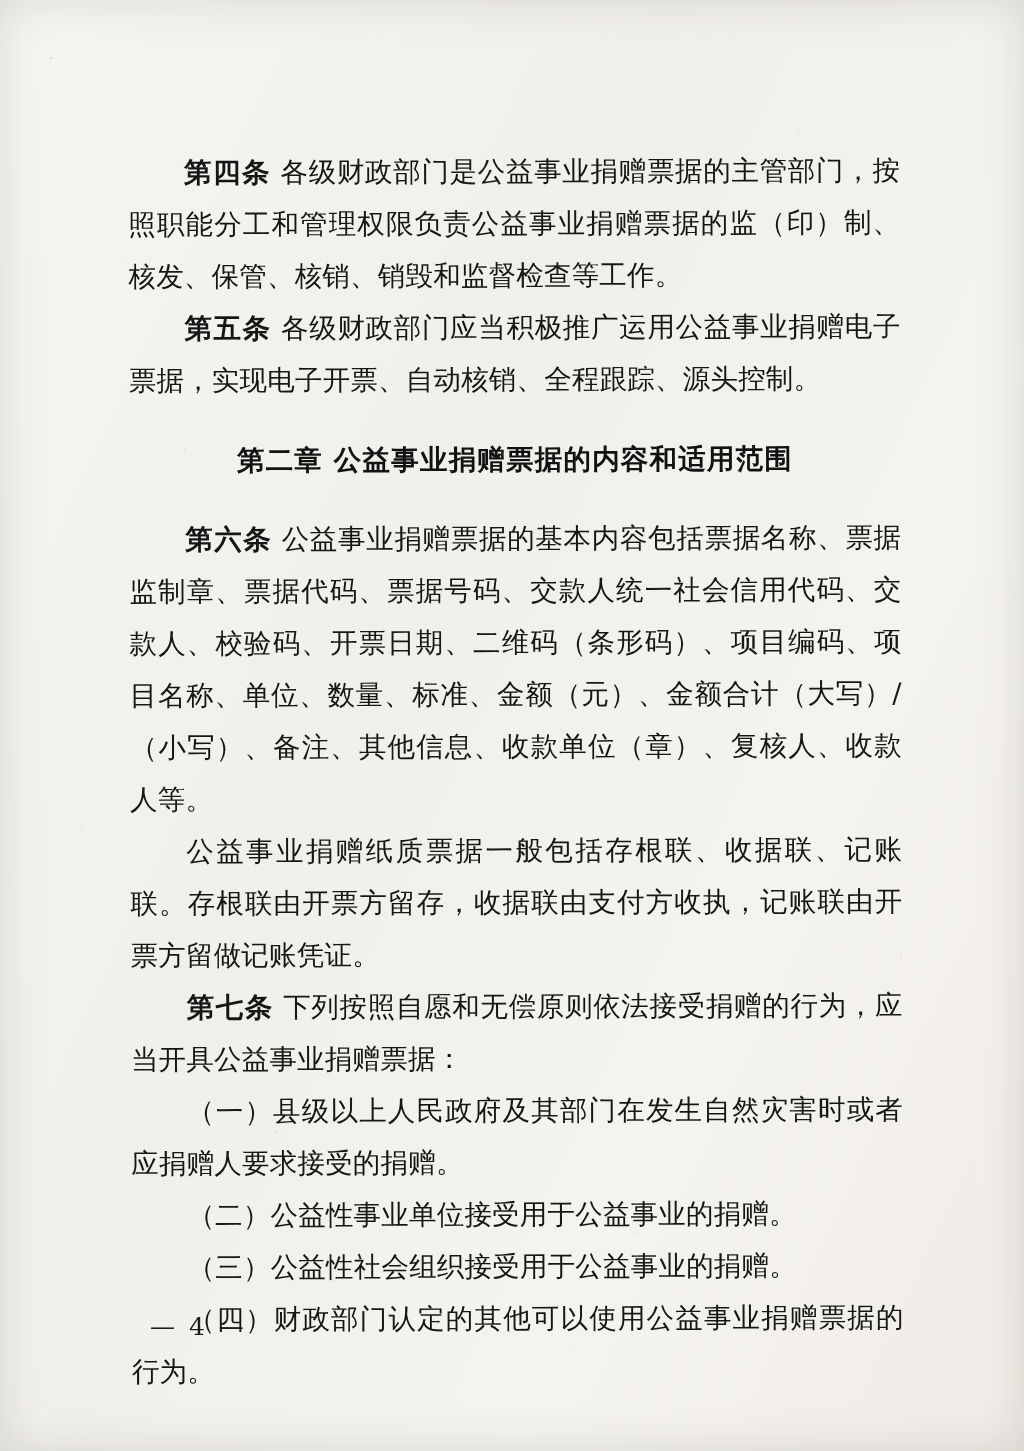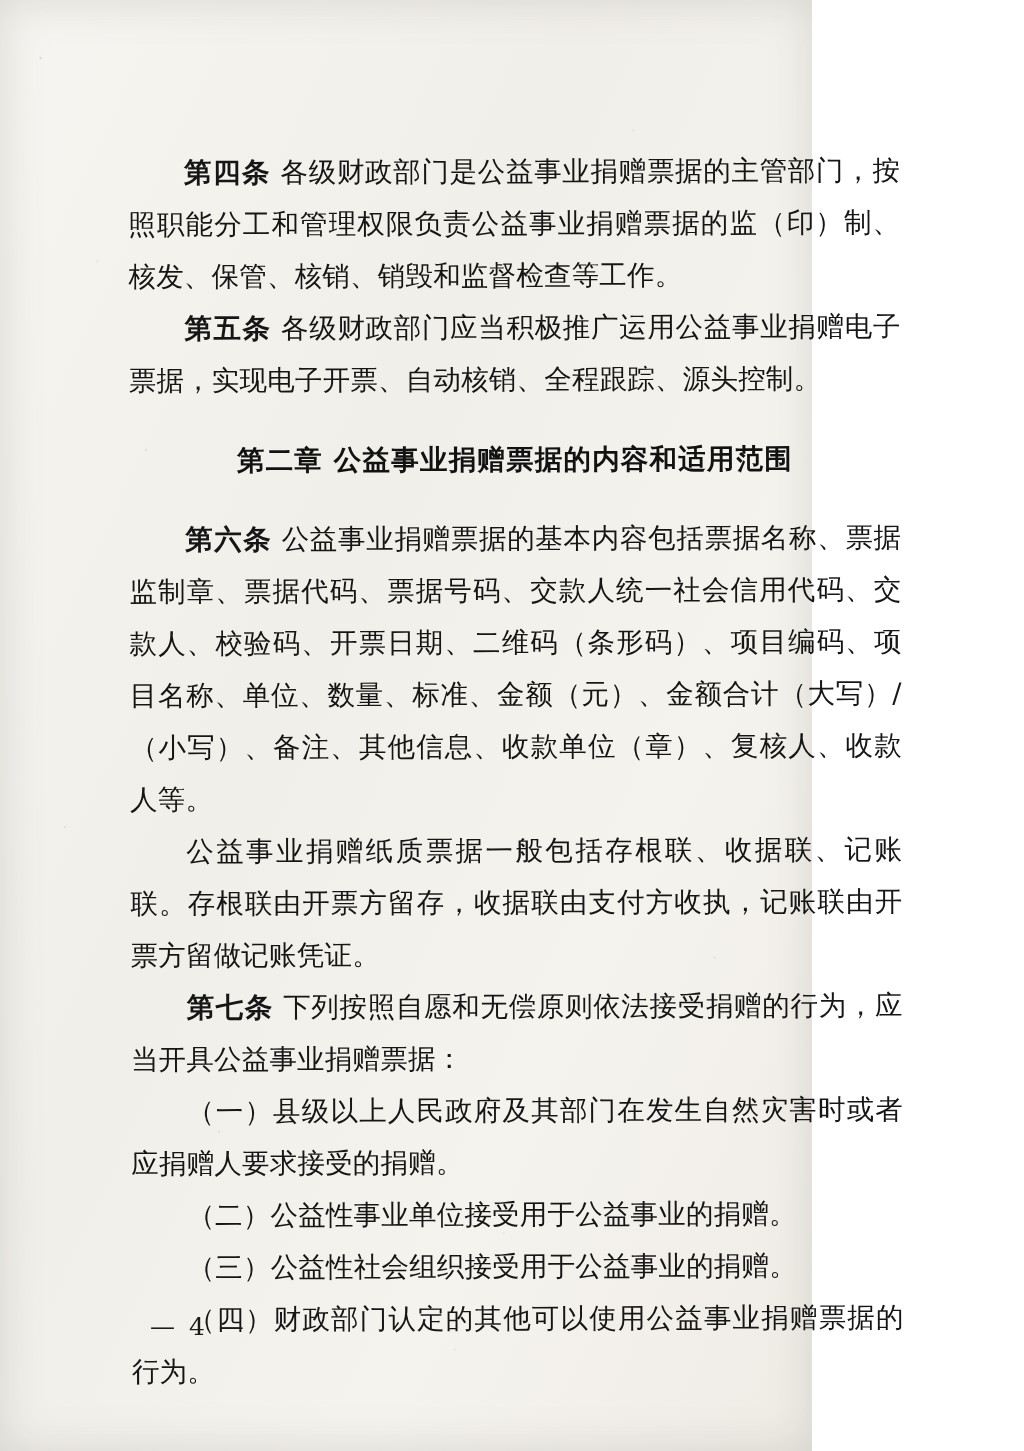--- a/index.html
+++ b/index.html
@@ -8,21 +8,21 @@
     background: #ffffff;
   }
   body {
     width: 1024px;
     height: 1451px;
     font-family: "DejaVu Serif", serif;
     overflow: hidden;
   }
   #page {
     position: relative;
-    width: 812px;
+    width: 1024px;
     height: 1451px;
     background: #f3f1ec;
     background-image:
       radial-gradient(circle at 12% 18%, rgba(0,0,0,0.035) 0 1px, transparent 2px),
       radial-gradient(circle at 78% 9%, rgba(0,0,0,0.03) 0 1px, transparent 2px),
       radial-gradient(circle at 33% 62%, rgba(0,0,0,0.025) 0 1px, transparent 2px),
       radial-gradient(circle at 62% 85%, rgba(0,0,0,0.03) 0 1px, transparent 2px),
       radial-gradient(circle at 90% 47%, rgba(0,0,0,0.025) 0 1px, transparent 2px),
       linear-gradient(115deg, #f7f5f1 0%, #f1efe9 40%, #f5f3ee 70%, #efece6 100%);
     box-sizing: border-box;

